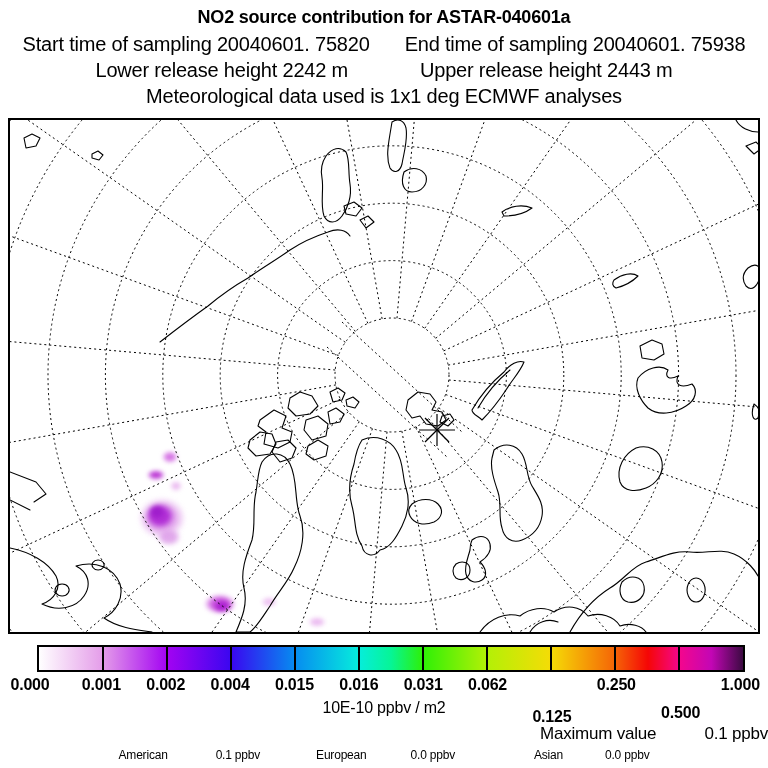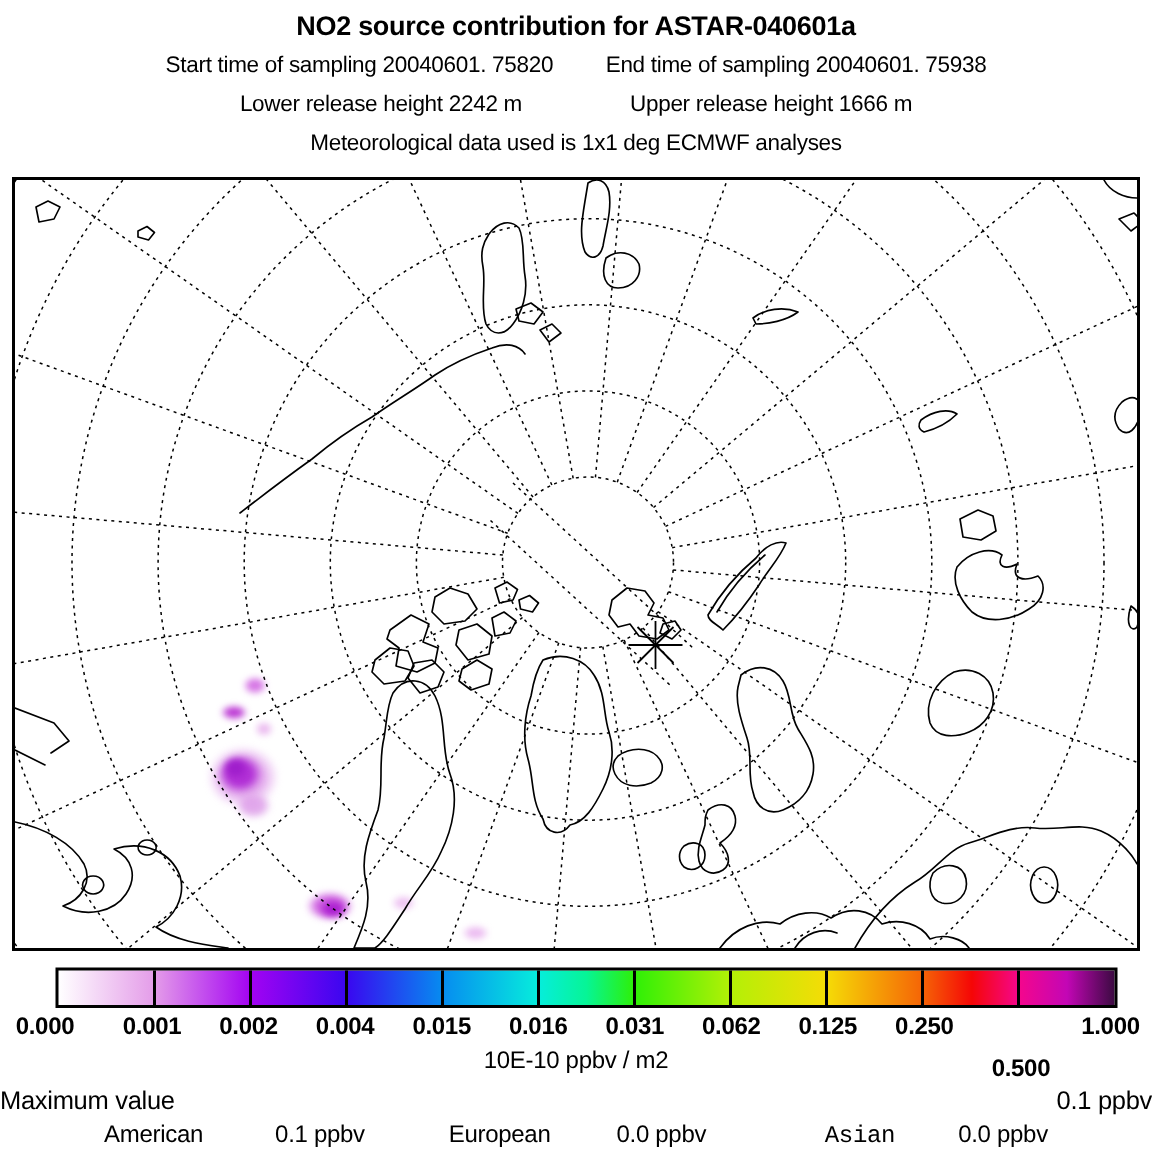--- a/index.html
+++ b/index.html
@@ -4,56 +4,56 @@
 <style>
   html,body{margin:0;padding:0;}
   body{
     width:768px;height:768px;position:relative;background:#fff;color:#000;
     font-family:"Liberation Sans","DejaVu Sans",sans-serif;overflow:hidden;
     letter-spacing:-0.2px;
   }
   
   .hdr{position:absolute;top:5px;left:0;width:768px;text-align:center;}
   .hdr-title{font-size:18px;font-weight:bold;height:26px;line-height:24px;}
-  .hline{font-size:15px;height:26px;line-height:26px;display:flex;justify-content:center;white-space:nowrap;}
+  .hline{font-size:20px;height:26px;line-height:26px;display:flex;justify-content:center;white-space:nowrap;}
   .hline .gap38{margin-left:35px;}
   .hline .gap72{margin-left:72px;}
   
   .map{position:absolute;left:8px;top:118px;width:752px;height:516px;
        border:2px solid #000;box-sizing:border-box;background:#fff;}
   .map svg{position:absolute;left:0;top:0;}
   .plume{position:absolute;border-radius:50%;filter:blur(2px);pointer-events:none;}
   
   .cbar{position:absolute;left:37px;top:645px;width:708px;height:27px;
         border:2px solid #000;box-sizing:border-box;}
   .cbar .div{position:absolute;top:0;bottom:0;width:2px;background:#000;}
   .cticks{position:absolute;left:37px;top:676px;width:708px;height:20px;}
   .cticks span{position:absolute;top:0;transform:translateX(-50%);
         font-size:16px;font-weight:bold;white-space:nowrap;}
   .units{position:absolute;top:699px;left:0;width:768px;text-align:center;font-size:16px;}
   
-  .stats1{position:absolute;top:724px;left:0;width:768px;display:flex;justify-content:space-between;
+  .stats1{position:absolute;top:724px;left:0;width:768px;display:flex;justify-content:flex-end;
           font-size:17px;white-space:nowrap;}
   .stats2{position:absolute;top:748px;left:0;width:768px;display:flex;justify-content:center;
-          font-size:16px;white-space:nowrap;}
+          font-size:12px;white-space:nowrap;}
   .ml12{margin-left:12px;}.ml42{margin-left:42px;}.ml48{margin-left:48px;}
-  .ml44{margin-left:44px;}.ml52{margin-left:79px;font-family:Liberation Mono, monospace;}.ml56{margin-left:56px;}
+  .ml44{margin-left:44px;}.ml52{margin-left:79px;}.ml56{margin-left:56px;}
 </style>
 </head>
 <body>
 
 <div class="hdr">
   <div class="hdr-title">NO2 source contribution for ASTAR-040601a</div>
   <div class="hline">
     <span>Start time of sampling 20040601. 75820</span>
     <span class="gap38">End time of sampling 20040601. 75938</span>
   </div>
   <div class="hline">
     <span>Lower release height 2242 m</span>
-    <span class="gap72">Upper release height 1666 m</span>
+    <span class="gap72">Upper release height 2443 m</span>
   </div>
   <div class="hline">
     <span>Meteorological data used is 1x1 deg ECMWF analyses</span>
   </div>
 </div>
 
 <div class="map">
   <div id="plumes">
       <div class="plume" style="left: 152px; top: 331px; width: 16px; height: 12px; background: radial-gradient(closest-side, rgba(207, 93, 224, 0.85) 55%, transparent);"></div>
       <div class="plume" style="left: 137px; top: 350px; width: 18px; height: 10px; background: radial-gradient(closest-side, rgba(185, 47, 210, 0.95) 55%, transparent);"></div>
@@ -187,21 +187,21 @@
   </div>
 <div class="cticks" id="cticks">
     <span style="left: 0%; transform: translateX(-68%);">0.000</span>
     <span style="left: 9.09091%;">0.001</span>
     <span style="left: 18.1818%;">0.002</span>
     <span style="left: 27.2727%;">0.004</span>
     <span style="left: 36.3636%;">0.015</span>
     <span style="left: 45.4545%;">0.016</span>
     <span style="left: 54.5455%;">0.031</span>
     <span style="left: 63.6364%;">0.062</span>
-    <span style="left: 72.7273%;">0.125</span>
+    <span style="left: 72.7273%; margin-top: 32px;">0.125</span>
     <span style="left: 81.8182%;">0.250</span>
     <span style="left: 90.9091%; margin-top: 28px;">0.500</span>
     <span style="left: 100%; transform: translateX(-62%);">1.000</span>
   </div>
 <div class="units">10E-10 ppbv / m2</div>
 
 <div class="stats1">
   <span>Maximum value</span>
   <span class="ml48">0.1 ppbv</span>
 </div>

